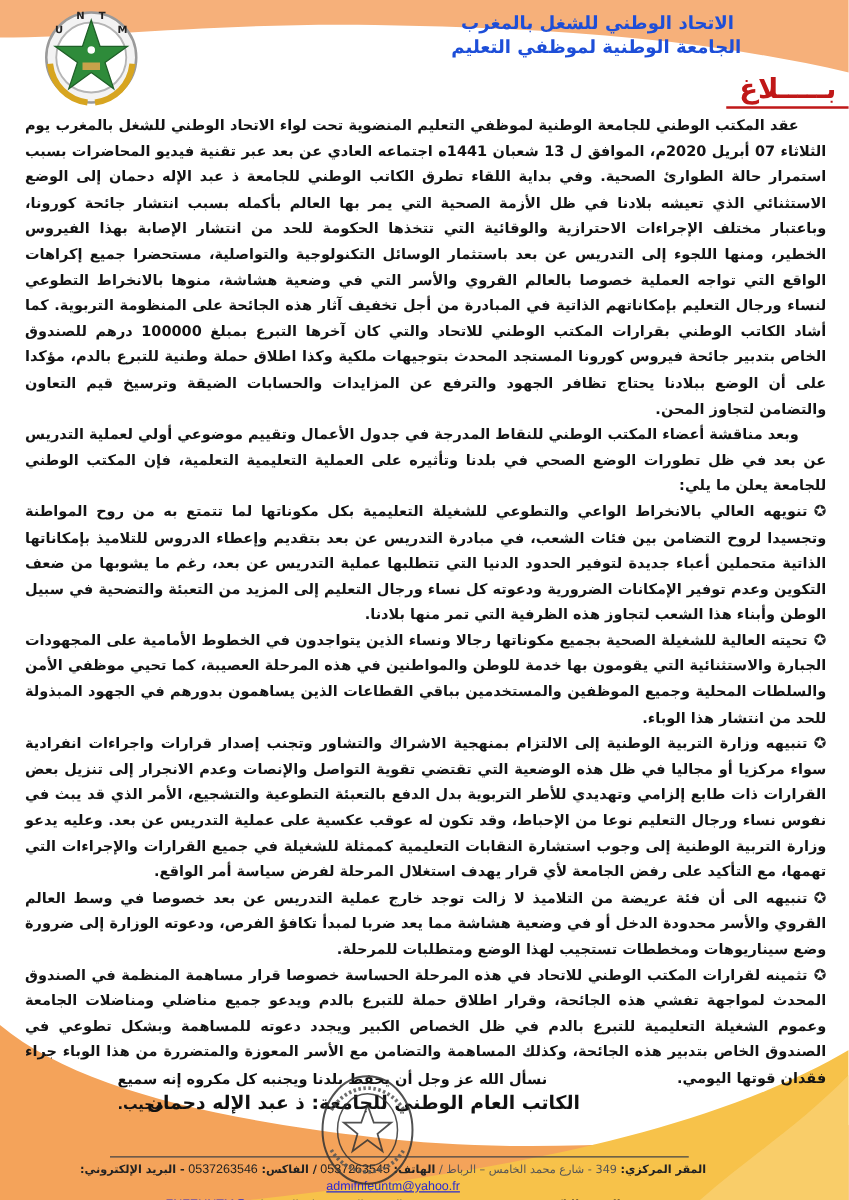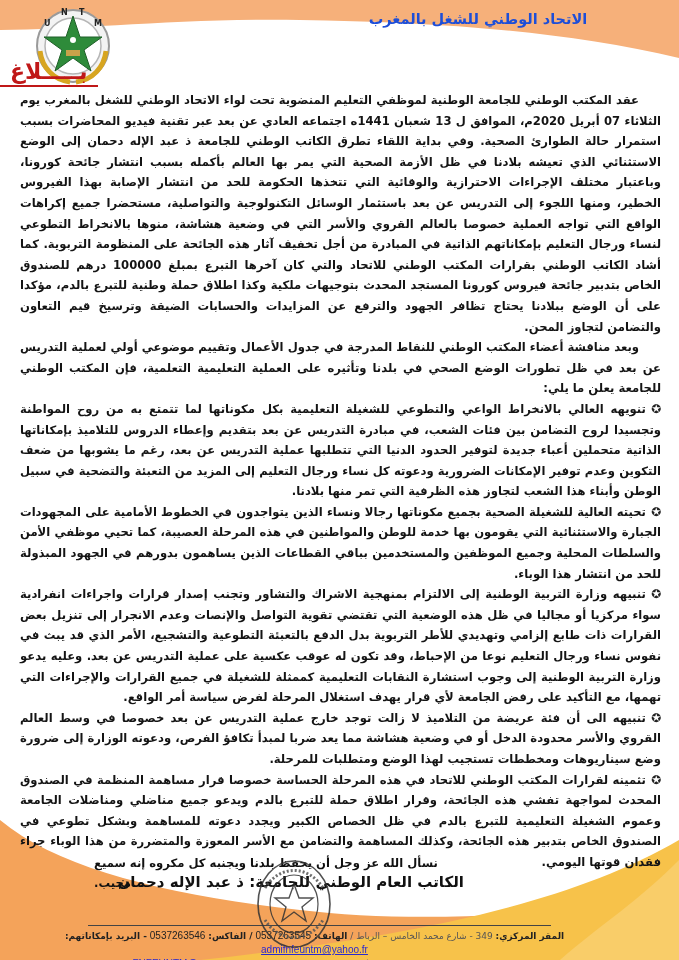--- a/index.html
+++ b/index.html
@@ -47,21 +47,21 @@
       font-weight: bold;
       font-size: 14.5px;
       line-height: 19px;
       color: #1d4ed8;
     }
     .header-block div { white-space: nowrap; }
     .title {
       position: absolute;
       left: 0; right: 0;
       top: 59px;
-      text-align: left;
+      text-align: right;
       z-index: 2;
     }
     .title span {
       display: inline-block;
       color: #c01818;
       font-weight: bold;
       font-size: 22px;
       line-height: 26px;
       border-bottom: 2px solid #c01818;
       padding: 0 10px 0 10px;
@@ -185,20 +185,21 @@
   <circle cx="43" cy="34" r="3" fill="#ffffff"></circle>
   <rect x="36" y="44" width="14" height="6" fill="#c8a24a"></rect>
   <text x="14" y="20" font-size="8" font-weight="bold" fill="#222" font-family="DejaVu Sans, sans-serif">U</text>
   <text x="31" y="9" font-size="8" font-weight="bold" fill="#222" font-family="DejaVu Sans, sans-serif">N</text>
   <text x="49" y="9" font-size="8" font-weight="bold" fill="#222" font-family="DejaVu Sans, sans-serif">T</text>
   <text x="64" y="20" font-size="8" font-weight="bold" fill="#222" font-family="DejaVu Sans, sans-serif">M</text>
 </svg>
 
 <div class="header-block">
   <div>الاتحاد الوطني للشغل بالمغرب</div>
+  <div>الجامعة الوطنية لموظفي التعليم</div>
 </div>
 
 <div class="title">
   <span>بـــــلاغ</span>
 </div>
 
 <div class="body-text">
   <p class="indent">عقد المكتب الوطني للجامعة الوطنية لموظفي التعليم المنضوية تحت لواء الاتحاد الوطني للشغل بالمغرب يوم الثلاثاء 07 أبريل 2020م، الموافق ل 13 شعبان 1441ه اجتماعه العادي عن بعد عبر تقنية فيديو المحاضرات بسبب استمرار حالة الطوارئ الصحية. وفي بداية اللقاء تطرق الكاتب الوطني للجامعة ذ عبد الإله دحمان إلى الوضع الاستثنائي الذي تعيشه بلادنا في ظل الأزمة الصحية التي يمر بها العالم بأكمله بسبب انتشار جائحة كورونا، وباعتبار مختلف الإجراءات الاحترازية والوقائية التي تتخذها الحكومة للحد من انتشار الإصابة بهذا الفيروس الخطير، ومنها اللجوء إلى التدريس عن بعد باستثمار الوسائل التكنولوجية والتواصلية، مستحضرا جميع إكراهات الواقع التي تواجه العملية خصوصا بالعالم القروي والأسر التي في وضعية هشاشة، منوها بالانخراط التطوعي لنساء ورجال التعليم بإمكاناتهم الذاتية في المبادرة من أجل تخفيف آثار هذه الجائحة على المنظومة التربوية. كما أشاد الكاتب الوطني بقرارات المكتب الوطني للاتحاد والتي كان آخرها التبرع بمبلغ 100000 درهم للصندوق الخاص بتدبير جائحة فيروس كورونا المستجد المحدث بتوجيهات ملكية وكذا اطلاق حملة وطنية للتبرع بالدم، مؤكدا على أن الوضع ببلادنا يحتاج تظافر الجهود والترفع عن المزايدات والحسابات الضيقة وترسيخ قيم التعاون والتضامن لتجاوز المحن.</p>
   <p class="indent">وبعد مناقشة أعضاء المكتب الوطني للنقاط المدرجة في جدول الأعمال وتقييم موضوعي أولي لعملية التدريس عن بعد في ظل تطورات الوضع الصحي في بلدنا وتأثيره على العملية التعليمية التعلمية، فإن المكتب الوطني للجامعة يعلن ما يلي:</p>
 
@@ -223,21 +224,21 @@
 
 <div class="footer-rule"></div>
 <div class="footer">
   <div>
     <span class="lbl">المقر المركزي:</span>
     <span class="light">349 - شارع محمد الخامس – الرباط /</span>
     <span class="lbl">الهاتف:</span>
     <span class="num">0537263545</span>
     <span class="lbl">/ الفاكس:</span>
     <span class="num">0537263546</span>
-    <span class="lbl">- البريد بإمكاناتهم:</span>
+    <span class="lbl">- البريد الإلكتروني:</span>
     <a>admifnfeuntm@yahoo.fr</a>
   </div>
   <div>
     <span class="lbl">الموقع الإلكتروني:</span>
     <a>www.untm.org.ma</a>
     <span class="light">- الصفحة الرسمية على الفيسبوك:</span>
     <a>@FNFEUNTM</a>
   </div>
 </div>
 

